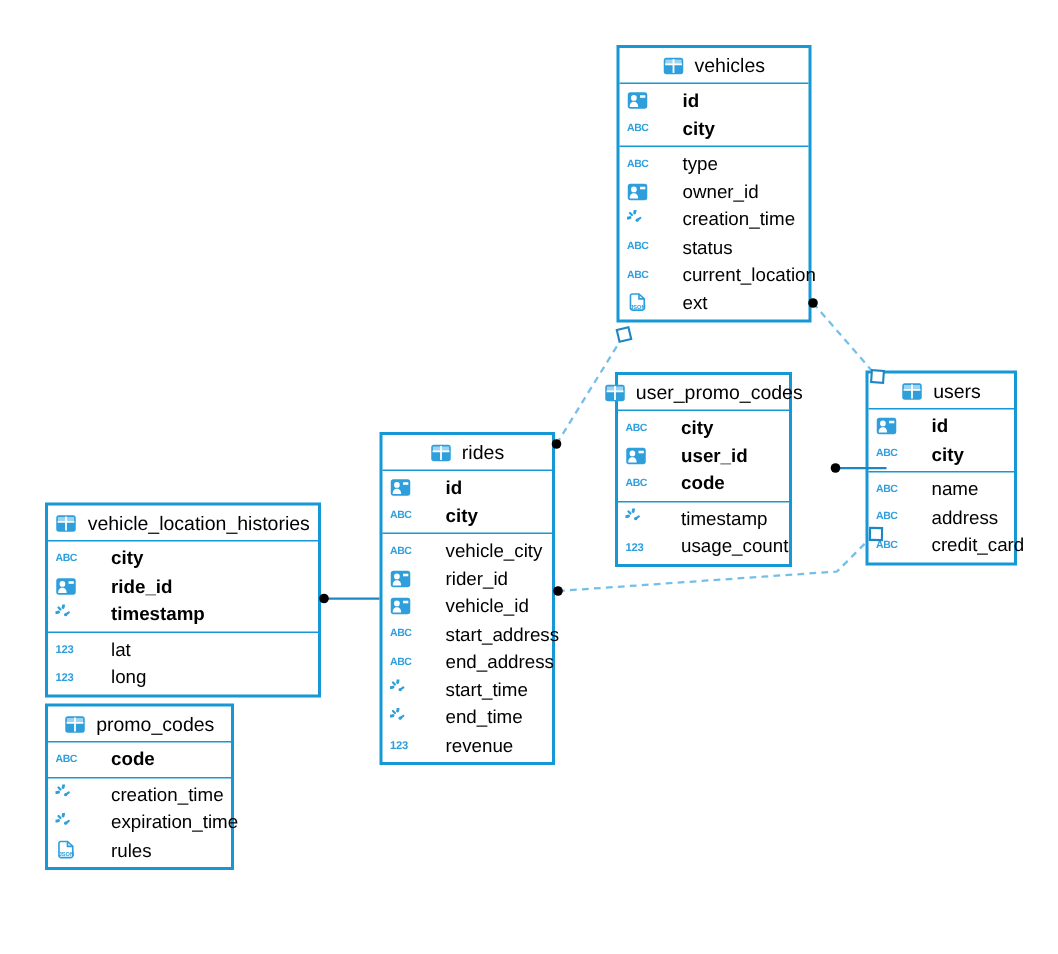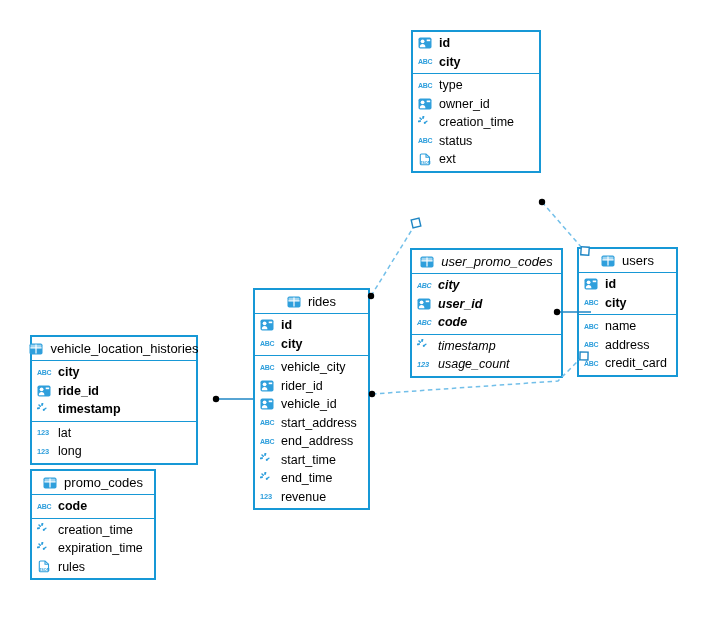--- a/index.html
+++ b/index.html
@@ -29,21 +29,21 @@
     height:23px;
     display:flex;align-items:center;justify-content:center;gap:5px;
     border-bottom:1px solid var(--border);
     font-size:13px;
     white-space:nowrap;
   }
   .section{padding:2px 0;}
   .section.body{border-top:1px solid var(--border);}
   .col-row{
     height:18.5px;
-    display:flex;align-items:center;gap:5px;
+    display:flex;align-items:center;gap:21px;
     padding:0 5px;
     font-size:12.5px;
     white-space:nowrap;
   }
   .col-row.key .col-name{font-weight:700;}
   .icon{
     width:16px;flex:0 0 16px;
     display:flex;align-items:center;justify-content:flex-start;
     color:var(--icon-blue);
   }
@@ -67,20 +67,31 @@
     fill:none;stroke:var(--solid-line);stroke-width:1.5;
   }
   #rel-layer circle.dot{fill:var(--dot);}
   #rel-layer rect.diamond{fill:#ffffff;stroke:var(--solid-line);stroke-width:1.4;}
 </style>
 </head>
 <body>
 
 <div id="canvas">
     <div class="table-node" style="left: 411px; top: 30px; width: 130px;">
+      <div class="tbl-header">
+        <span class="icon">
+          <svg width="14" height="12" viewBox="0 0 14 12">
+            <rect x="0.5" y="0.5" width="13" height="11" rx="1.8" fill="currentColor"></rect>
+            <rect x="1.6" y="1.7" width="10.8" height="3" fill="var(--table-icon-light)"></rect>
+            <line x1="7" y1="1.4" x2="7" y2="10.6" stroke="#fff" stroke-width="1.2"></line>
+            <line x1="1.4" y1="4.9" x2="12.6" y2="4.9" stroke="#fff" stroke-width="1.2"></line>
+          </svg>
+        </span>
+        <span>vehicles</span>
+      </div>
       <div class="section key">
         <div class="col-row key">
           <span class="icon">
             <svg width="14" height="12" viewBox="0 0 14 12">
               <rect x="0.5" y="0.5" width="13" height="11" rx="1.8" fill="currentColor"></rect>
               <circle cx="4.6" cy="4.3" r="1.9" fill="#fff"></circle>
               <path d="M1.8 10.3 C1.8 7.9 3.0 6.9 4.6 6.9 C6.2 6.9 7.4 7.9 7.4 10.3 Z" fill="#fff"></path>
               <rect x="8.7" y="2.5" width="3.5" height="1.7" fill="#fff"></rect>
             </svg>
           </span>
@@ -120,34 +131,40 @@
               <line x1="6.8" y1="6.8" x2="8.9" y2="5.2" stroke="currentColor" stroke-width="1.4" stroke-linecap="round"></line>
             </svg>
           </span>
           <span class="col-name">creation_time</span>
         </div>
         <div class="col-row">
           <span class="icon">
             <span class="glyph-text">ABC</span>
           </span>
           <span class="col-name">status</span>
+        </div>
+        <div class="col-row">
+          <span class="icon">
+            <span class="glyph-text">ABC</span>
+          </span>
+          <span class="col-name">current_location</span>
         </div>
         <div class="col-row">
           <span class="icon">
             <svg width="13" height="13" viewBox="0 0 13 13">
               <path d="M3.5 1 H8 L11.5 4.2 V10.5 A1.2 1.2 0 0 1 10.3 11.7 H3.5 A1.2 1.2 0 0 1 2.3 10.5 V2.2 A1.2 1.2 0 0 1 3.5 1 Z" fill="#fff" stroke="currentColor" stroke-width="1.1"></path>
               <path d="M8 1 V4.2 H11.5" fill="none" stroke="currentColor" stroke-width="1.1"></path>
               <text x="2.1" y="10.8" font-size="3.8" font-weight="700" fill="currentColor" font-family="Liberation Sans, sans-serif">JSON</text>
             </svg>
           </span>
           <span class="col-name">ext</span>
         </div>
       </div>
     </div>
-    <div class="table-node" style="left: 410px; top: 248px; width: 153px; font-style: italic;">
+    <div class="table-node" style="left: 410px; top: 248px; width: 118px;">
       <div class="tbl-header">
         <span class="icon">
           <svg width="14" height="12" viewBox="0 0 14 12">
             <rect x="0.5" y="0.5" width="13" height="11" rx="1.8" fill="currentColor"></rect>
             <rect x="1.6" y="1.7" width="10.8" height="3" fill="var(--table-icon-light)"></rect>
             <line x1="7" y1="1.4" x2="7" y2="10.6" stroke="#fff" stroke-width="1.2"></line>
             <line x1="1.4" y1="4.9" x2="12.6" y2="4.9" stroke="#fff" stroke-width="1.2"></line>
           </svg>
         </span>
         <span>user_promo_codes</span>
@@ -344,21 +361,21 @@
           <span class="col-name">end_time</span>
         </div>
         <div class="col-row">
           <span class="icon">
             <span class="glyph-num">123</span>
           </span>
           <span class="col-name">revenue</span>
         </div>
       </div>
     </div>
-    <div class="table-node" style="left: 30px; top: 335px; width: 168px;">
+    <div class="table-node" style="left: 30px; top: 335px; width: 184px;">
       <div class="tbl-header">
         <span class="icon">
           <svg width="14" height="12" viewBox="0 0 14 12">
             <rect x="0.5" y="0.5" width="13" height="11" rx="1.8" fill="currentColor"></rect>
             <rect x="1.6" y="1.7" width="10.8" height="3" fill="var(--table-icon-light)"></rect>
             <line x1="7" y1="1.4" x2="7" y2="10.6" stroke="#fff" stroke-width="1.2"></line>
             <line x1="1.4" y1="4.9" x2="12.6" y2="4.9" stroke="#fff" stroke-width="1.2"></line>
           </svg>
         </span>
         <span>vehicle_location_histories</span>

